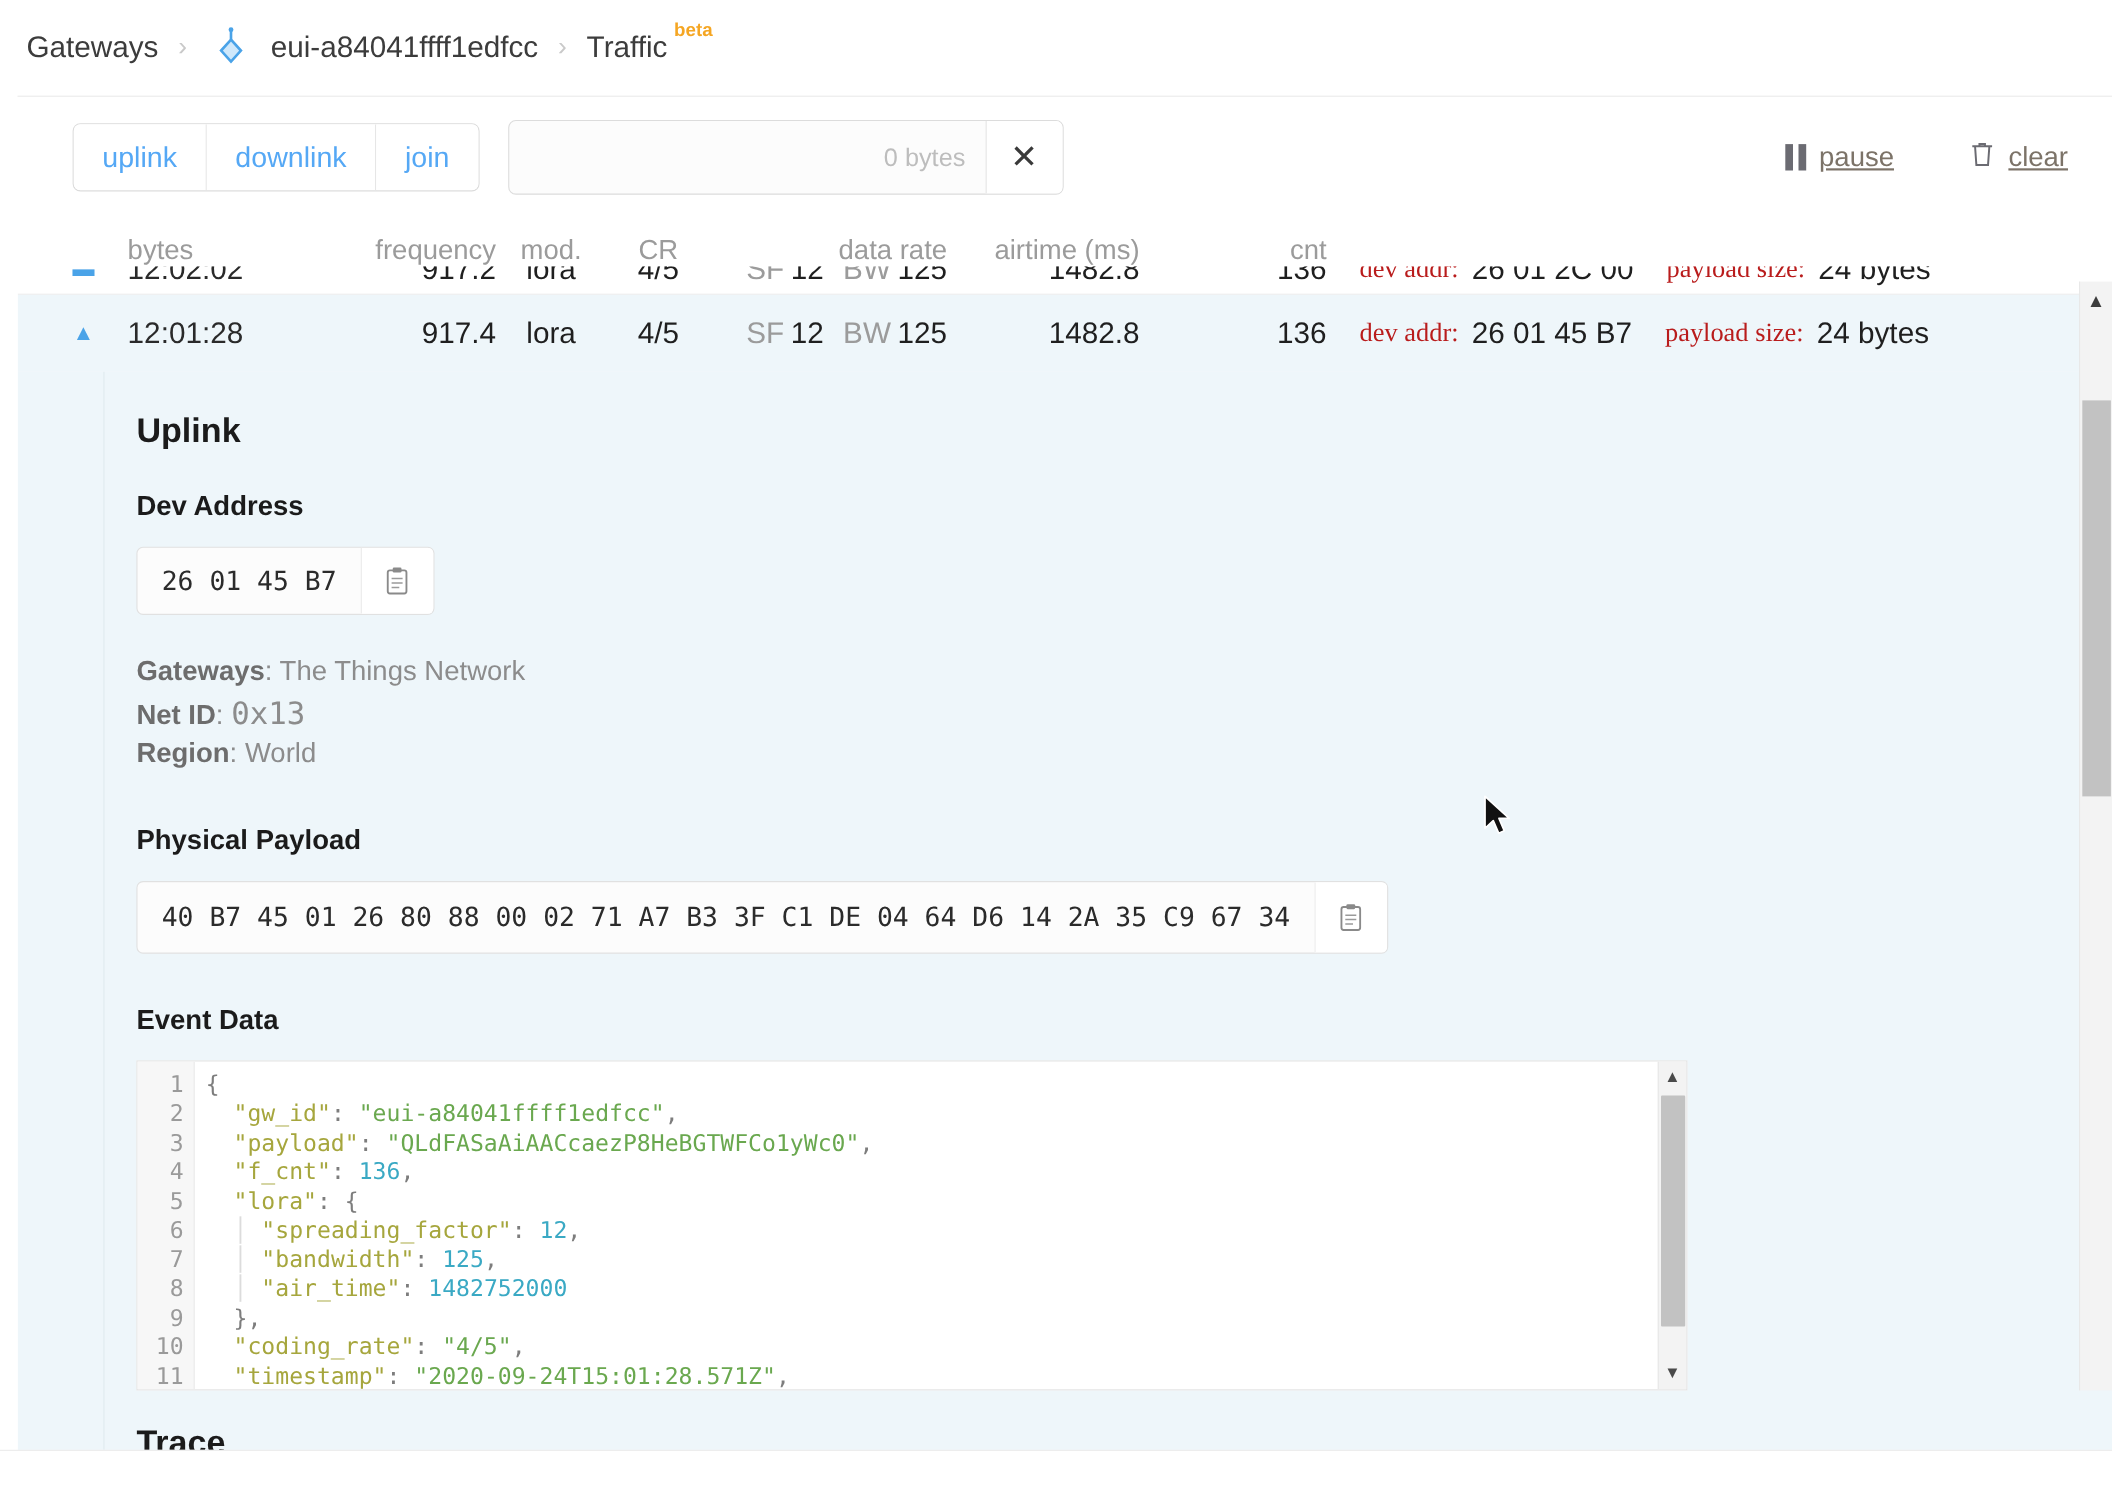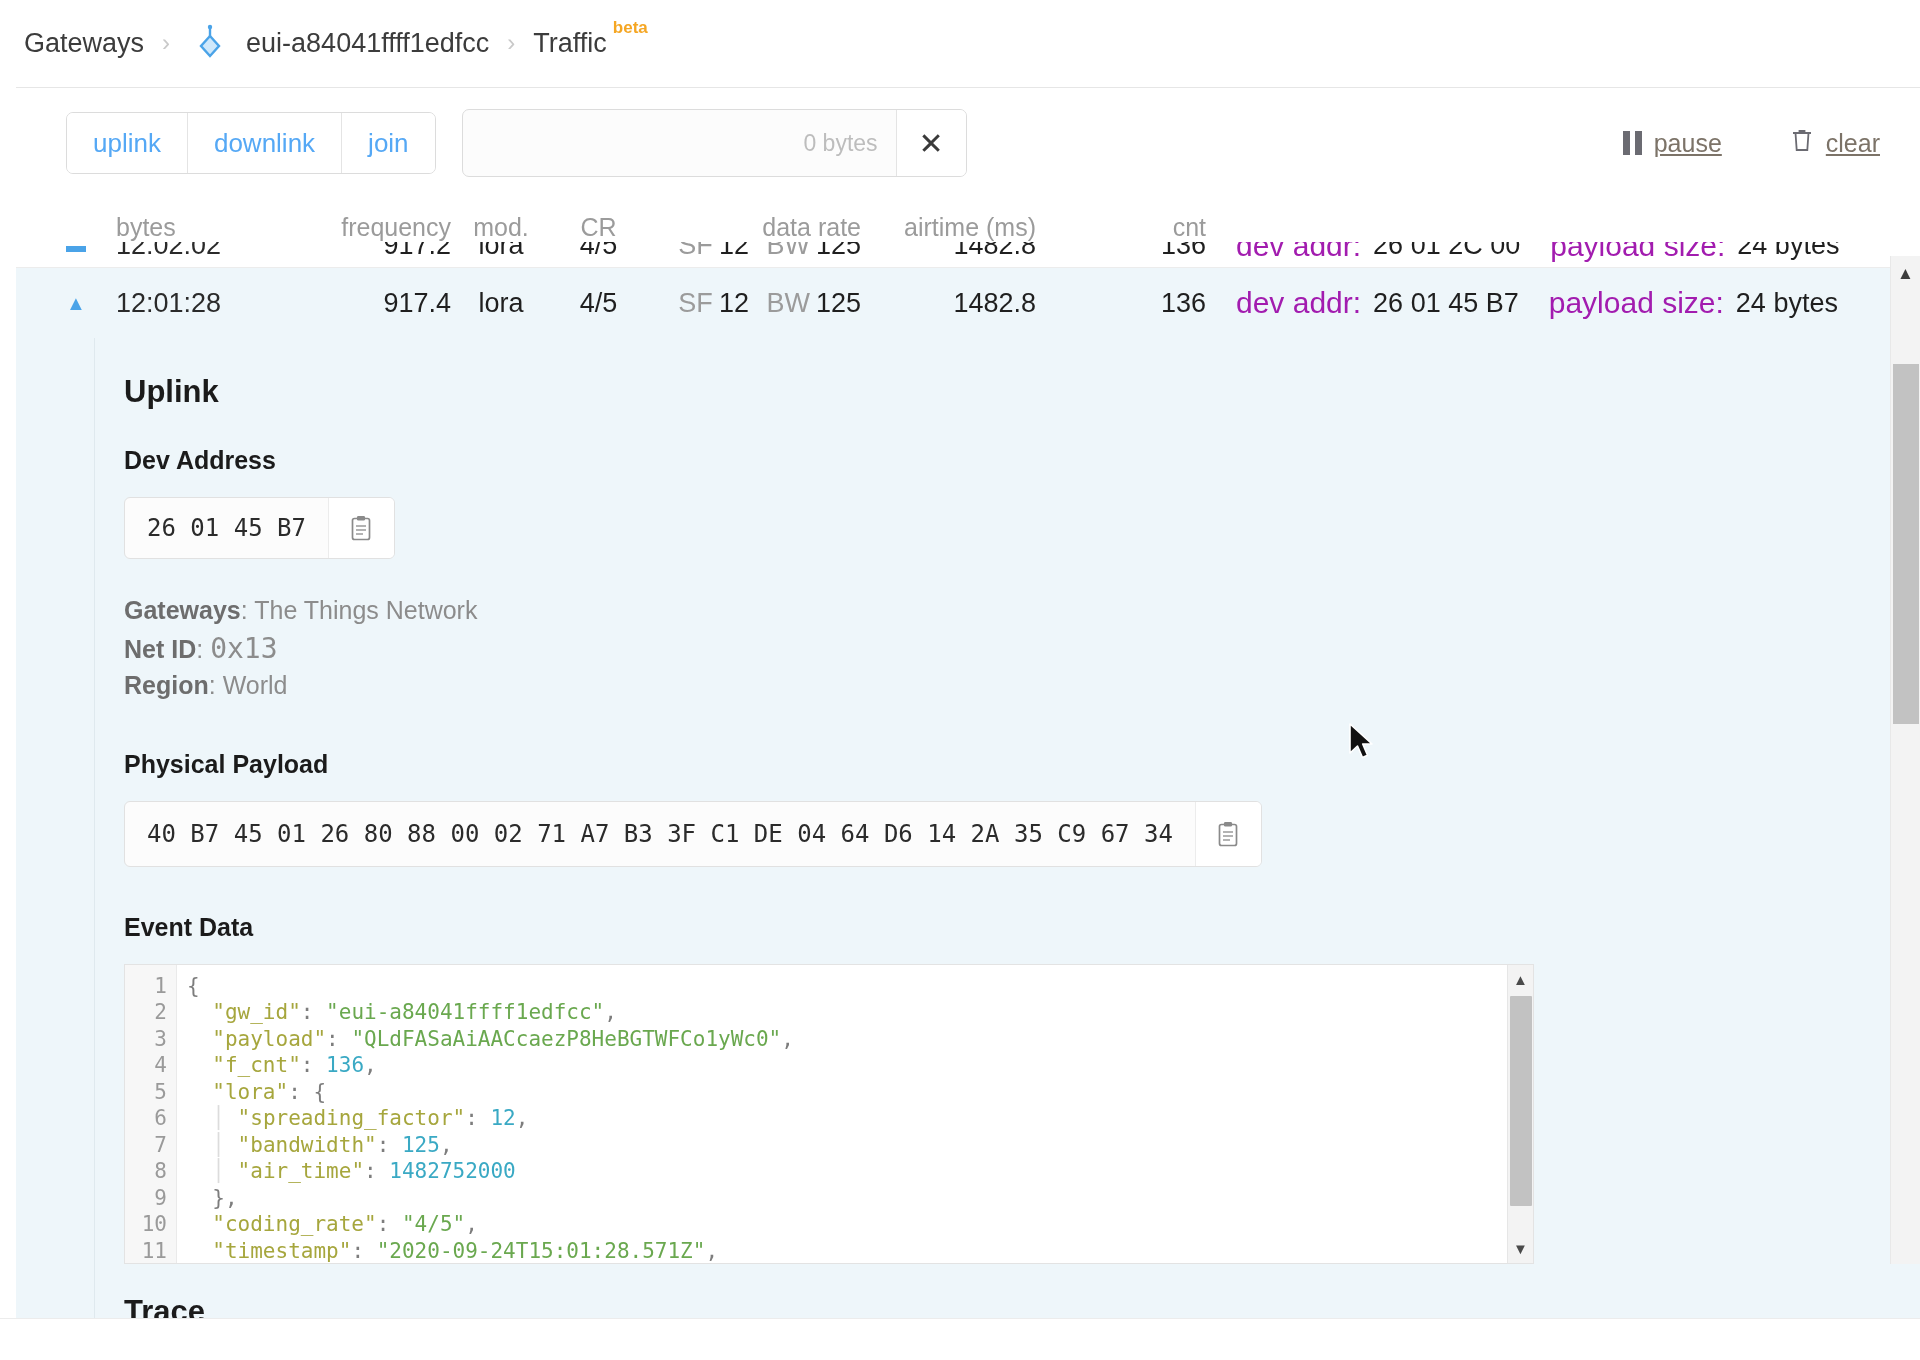--- a/index.html
+++ b/index.html
@@ -98,21 +98,21 @@
     display:flex; align-items:center; height:70px;
     padding-left:50px; font-size:27px; color:#1f1f1f;
     border-bottom:1px solid #ececec; background:#fff;
   }
   .row.clipped { height:44px; margin-top:-18px; border-bottom:1px solid #ececec; }
   .row.selected { background:#eef6fa; border-bottom:none; }
   .row .c-arrow { color:#4aa3e8; font-size:20px; }
   .row .c-time { color:#2a2a2a; }
   .sf-label { color:#9b9b9b; margin-right:6px;}
   .extra { display:flex; align-items:center; gap:12px; margin-left:30px; font-size:27px;}
-  .extra .k { color:#a21caf; font-size:30px; }
+  .extra .k { color:#b91c1c; font-size:24px;font-family:Liberation Serif, serif; }
   .extra .v { color:#1f1f1f; font-weight:400; }
 
   
   .detail {
     background:#eef6fa; padding: 26px 0 0 0; position:relative;
   }
   .detail:before{
     content:""; position:absolute; left:78px; top:0; bottom:0; width:1px; background:#dfe9ee;
   }
   .detail-inner { padding-left:108px; padding-right:60px; }

